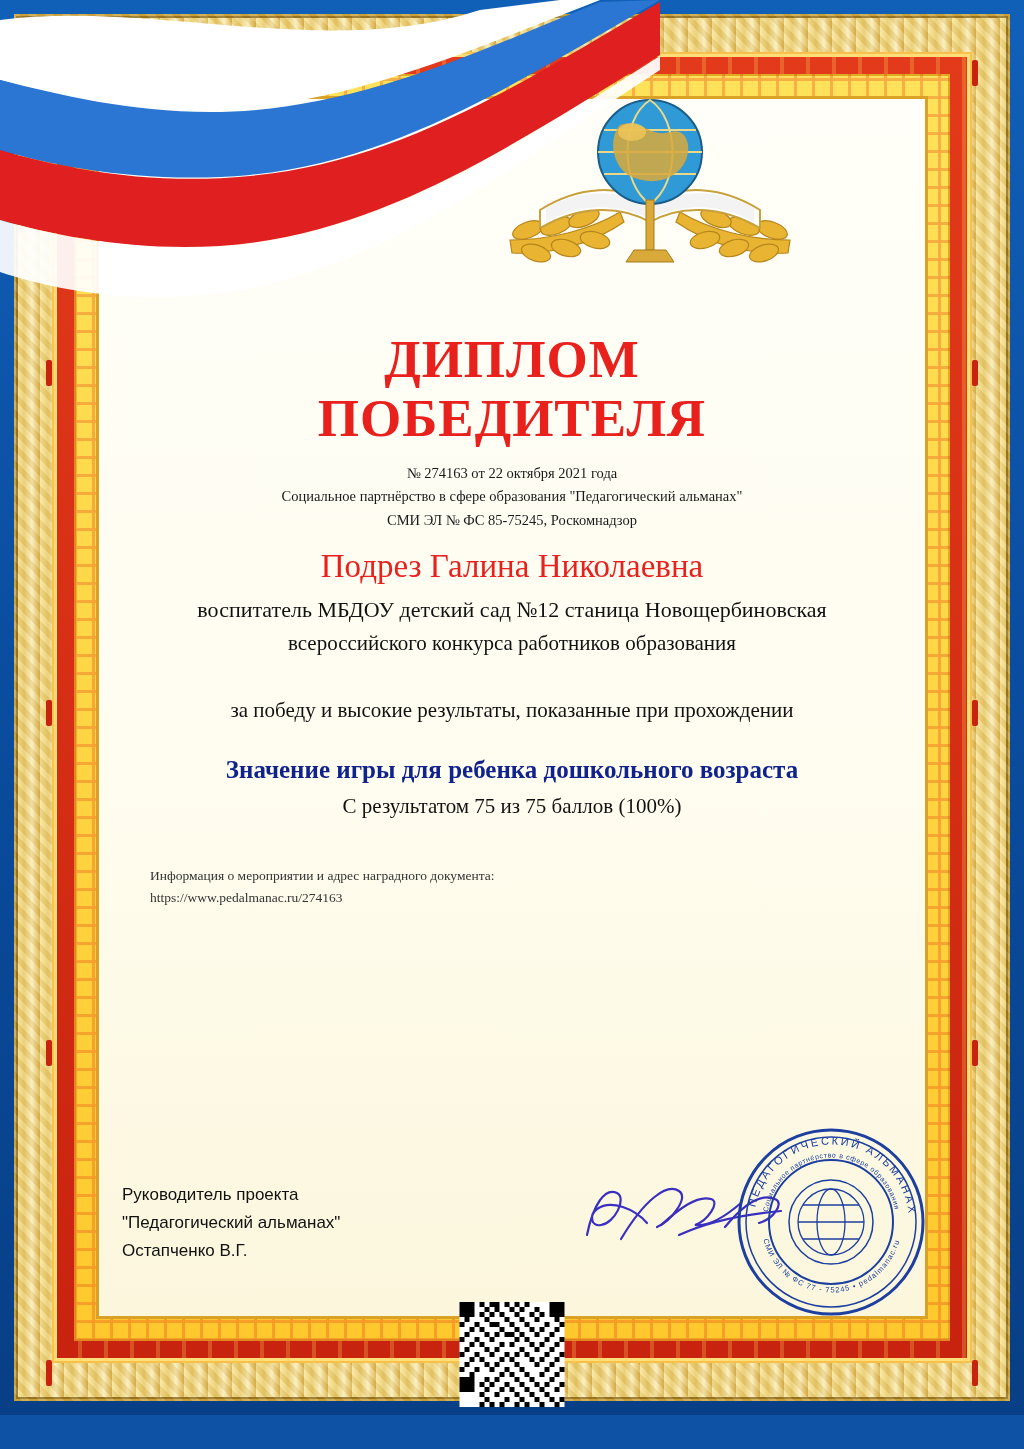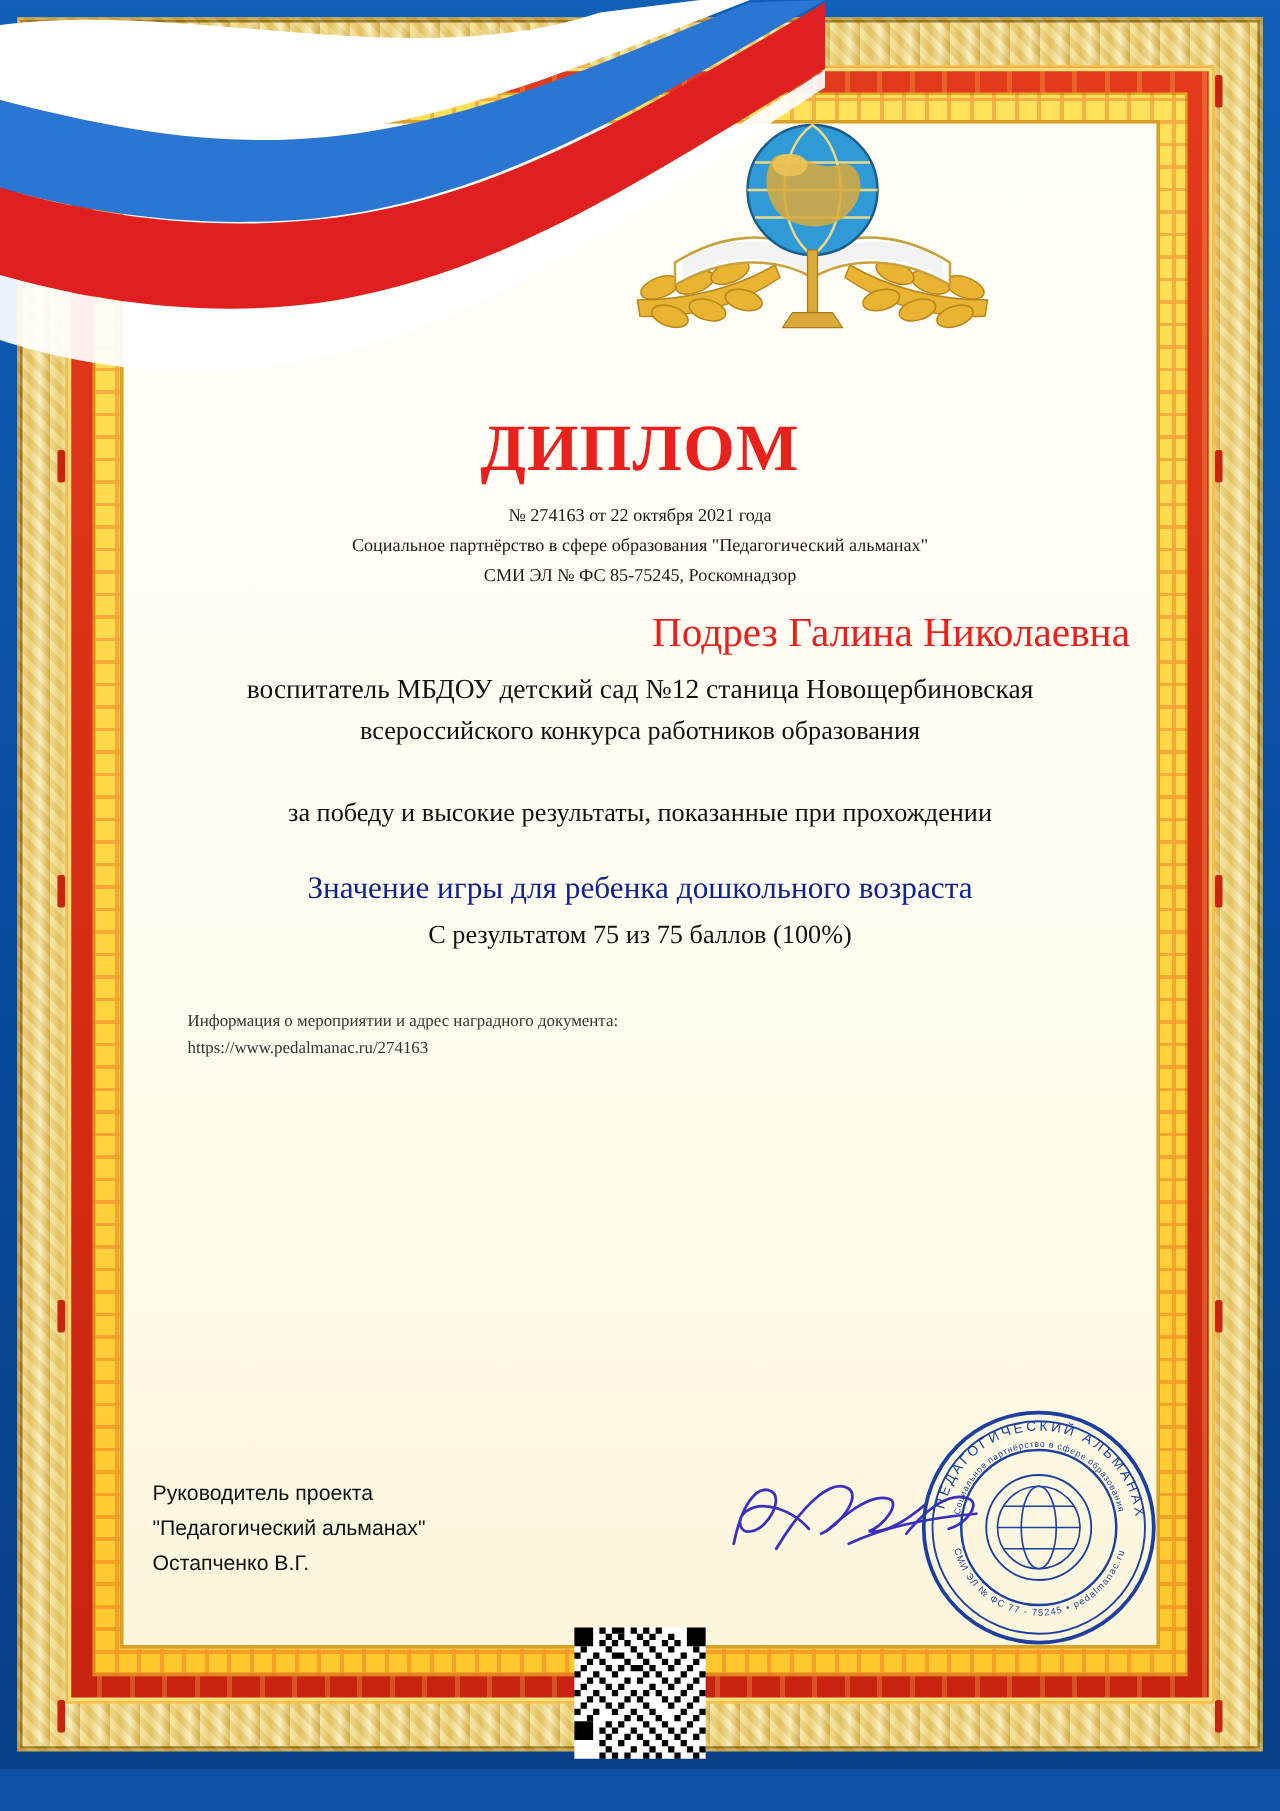--- a/index.html
+++ b/index.html
@@ -100,37 +100,36 @@
     margin-top:40px;
     font-size:21px;
     letter-spacing:.5px;
     color:#111;
   }
   .person{
     margin-top:16px;
     font-size:33px;
     color:#e8211c;
     font-weight:normal;
-    text-align:right;
   }
   .position{
     margin-top:12px;
     font-size:22px;
     color:#111;
   }
   .reason{
     margin-top:34px;
     font-size:21px;
     color:#111;
     line-height:1.55;
   }
   .work{
     margin-top:30px;
     font-size:25px;
-    font-weight:normal;
+    font-weight:bold;
     color:#10238c;
   }
   .score{
     margin-top:10px;
     font-size:21px;
     color:#111;
   }
   .info{
     margin-top:46px;
     text-align:left;
@@ -233,20 +232,21 @@
 
       <g fill="#d9a93a" stroke="#a57c18" stroke-width="1">
         <rect x="146" y="110" width="8" height="50"></rect>
         <path d="M126,172 L174,172 L166,160 L134,160 Z"></path>
       </g>
     </svg>
   </div>
 
   <div class="content">
     <div class="title">ДИПЛОМ</div>
+    <div class="title">ПОБЕДИТЕЛЯ</div>
 
     <div class="subline">№ 274163 от 22 октября 2021 года</div>
     <div class="subline" style="margin-top:2px;">Социальное партнёрство в сфере образования "Педагогический альманах"</div>
     <div class="subline" style="margin-top:2px;">СМИ ЭЛ № ФС 85-75245, Роскомнадзор</div>
 
     <div class="person">Подрез Галина Николаевна</div>
     <div class="position">воспитатель МБДОУ детский сад №12 станица Новощербиновская</div>
 
     <div class="reason" style="margin-top:4px;">всероссийского конкурса работников образования</div>
     <div class="reason">за победу и высокие результаты, показанные при прохождении</div>

